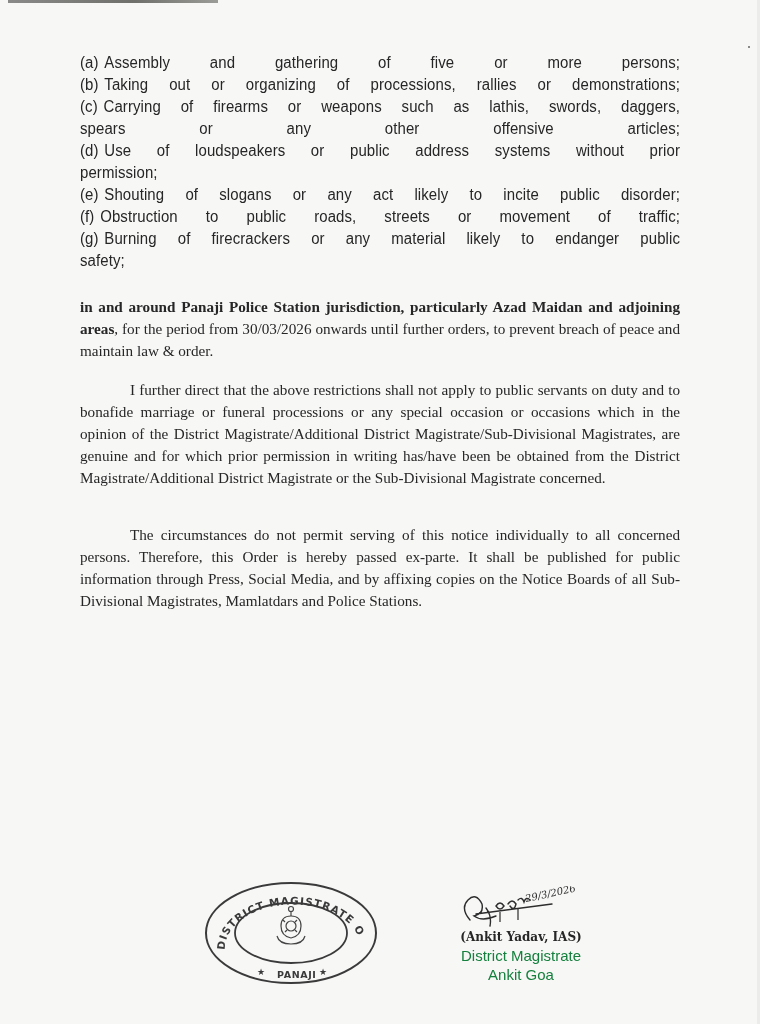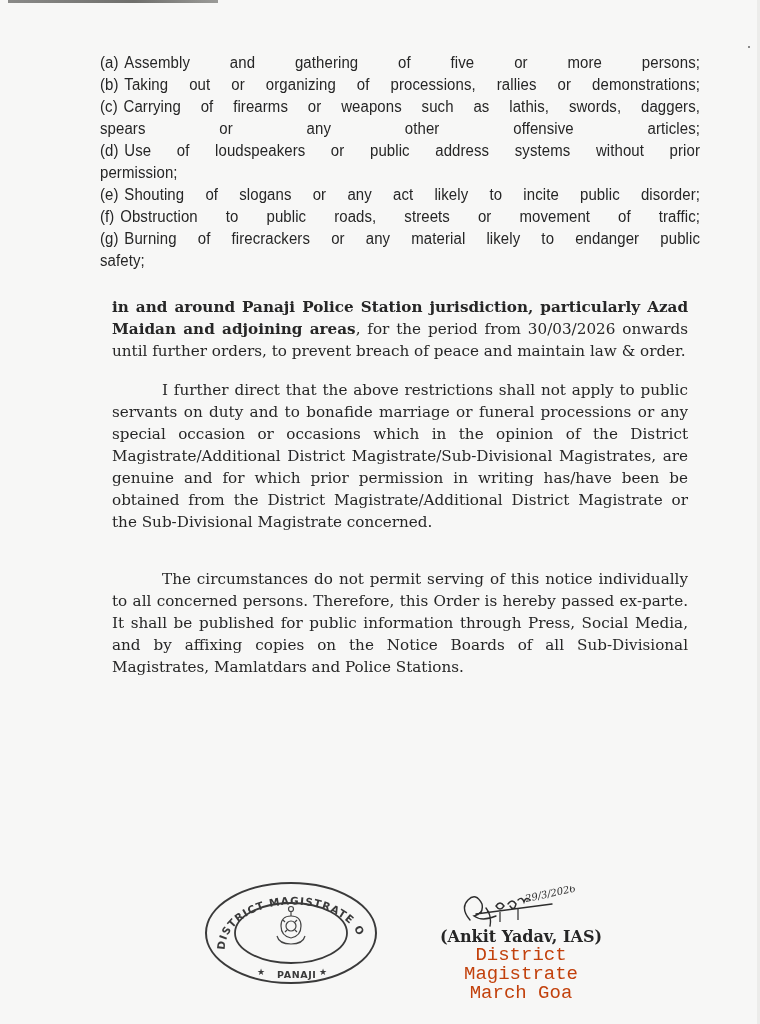--- a/index.html
+++ b/index.html
@@ -35,21 +35,21 @@
       position: absolute;
       left: 748px;
       top: 46px;
       width: 2px;
       height: 2px;
       background: #666;
       border-radius: 50%;
     }
     .page {
       position: absolute;
-      left: 100px;
+      left: 80px;
       top: 52px;
       width: 600px;
       font-size: 15.2px;
       line-height: 22px;
     }
     .list-item {
       text-align: justify;
       text-align-last: justify;
       font-family: "Liberation Sans", sans-serif;
       font-size: 15.6px;
@@ -59,21 +59,22 @@
       width: 625px;
     }
     .list-item.last-line-left {
       text-align-last: left;
     }
     .list-item .mark {
       margin-right: 6px;
     }
     .para {
       text-align: justify;
-      margin: 12px;
+      margin: 0;
+      font-family: Liberation Serif, serif;
     }
     .para.indent {
       text-indent: 50px;
     }
     .bold {
       font-weight: bold;
     }
     .scope {
       margin-top: 24px;
     }
@@ -110,29 +111,29 @@
     }
     .signature-svg {
       display: block;
       margin-left: 20px;
       width: 120px;
       height: 46px;
     }
     .signatory-name {
       font-family: "DejaVu Serif", serif;
       font-weight: bold;
-      font-size: 16px;
+      font-size: 12px;
       line-height: 18px;
       margin-top: -4px;
     }
     .signatory-title, .signatory-place {
-      font-family: Liberation Mono, monospace;
-      font-size: 19px;
+      font-family: Liberation Sans, sans-serif;
+      font-size: 15px;
       line-height: 19px;
-      color: #c2410c;
+      color: #15803d;
     }
   </style>
 </head>
 <body>
 
 <div class="top-edge"></div>
 <div class="right-edge"></div>
 <div class="speck"></div>
 
 <div class="page">
@@ -184,14 +185,14 @@
 
 <div class="signature-block">
   <svg class="signature-svg" viewBox="0 0 120 46">
     <path d="M 14 34 Q 4 22 12 14 Q 20 6 26 18 Q 28 28 18 30 Q 26 36 40 30 M 30 22 Q 36 30 34 40 M 40 20 q 4 -6 8 0 q -4 6 -8 0 M 52 18 q 4 -6 8 0 q -2 8 -6 2 M 62 14 q 4 -4 6 2 q 2 -6 6 -2 M 20 28 L 96 18" fill="none" stroke="#2d2d2d" stroke-width="1.4" stroke-linecap="round"></path>
     <path d="M 44 36 L 44 26 M 62 34 L 62 22" fill="none" stroke="#2d2d2d" stroke-width="1.2"></path>
     <text x="70" y="16" font-family="DejaVu Serif, serif" font-style="italic" font-size="10" fill="#2d2d2d" transform="rotate(-12 70 16)">29/3/2026.</text>
     <text x="28" y="18" font-family="DejaVu Serif, serif" font-style="italic" font-size="9" fill="#2d2d2d" opacity="0">Ryadav</text>
   </svg>
   <div class="signatory-name">(Ankit Yadav, IAS)</div>
   <div class="signatory-title">District Magistrate</div>
-  <div class="signatory-place">March Goa</div>
+  <div class="signatory-place">Ankit Goa</div>
 </div>
 
 </body></html>

